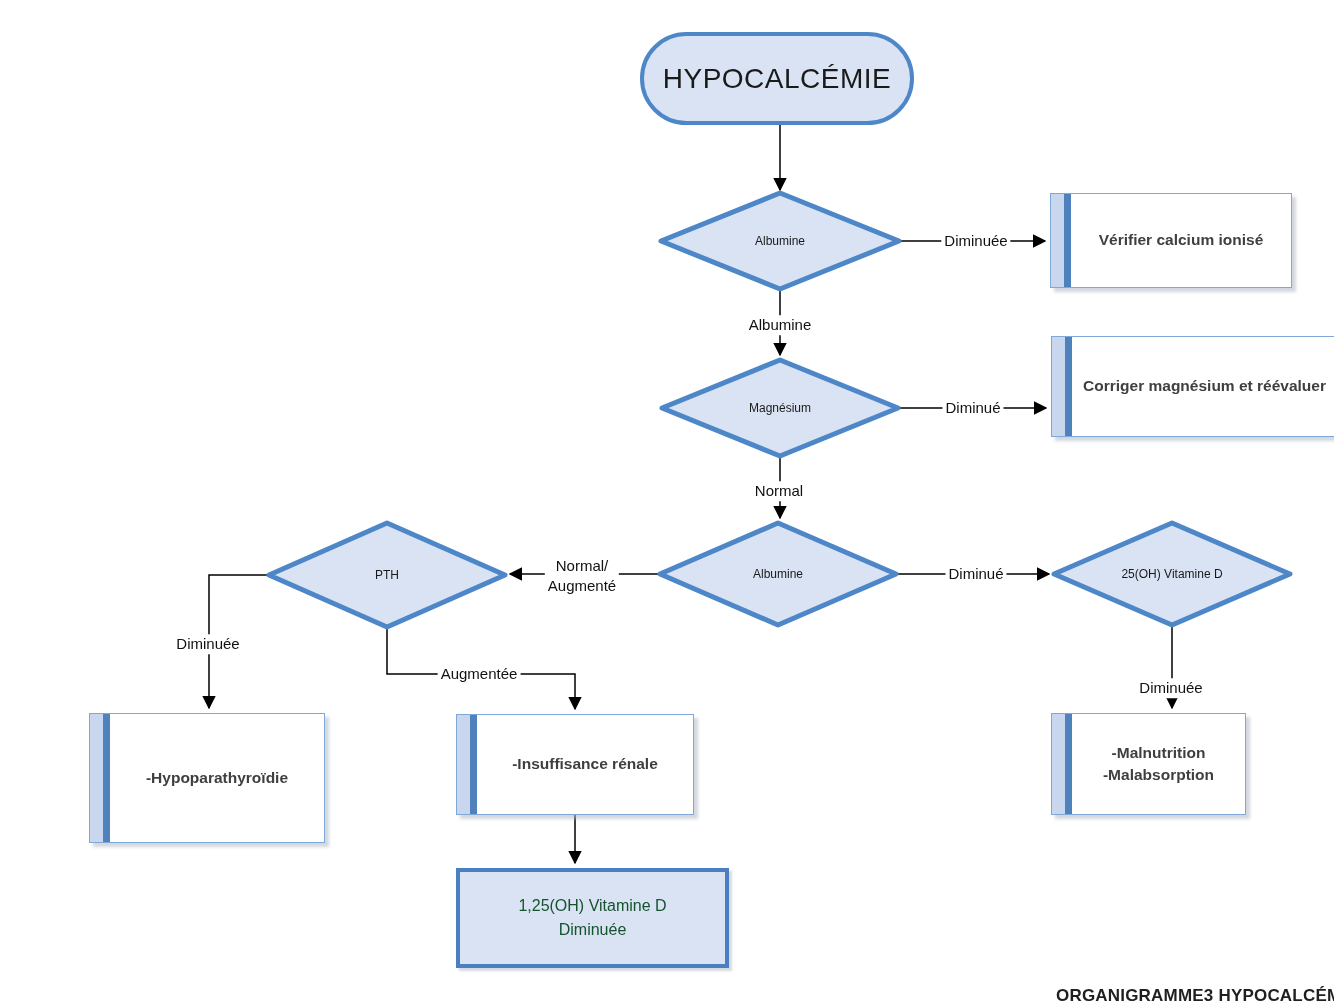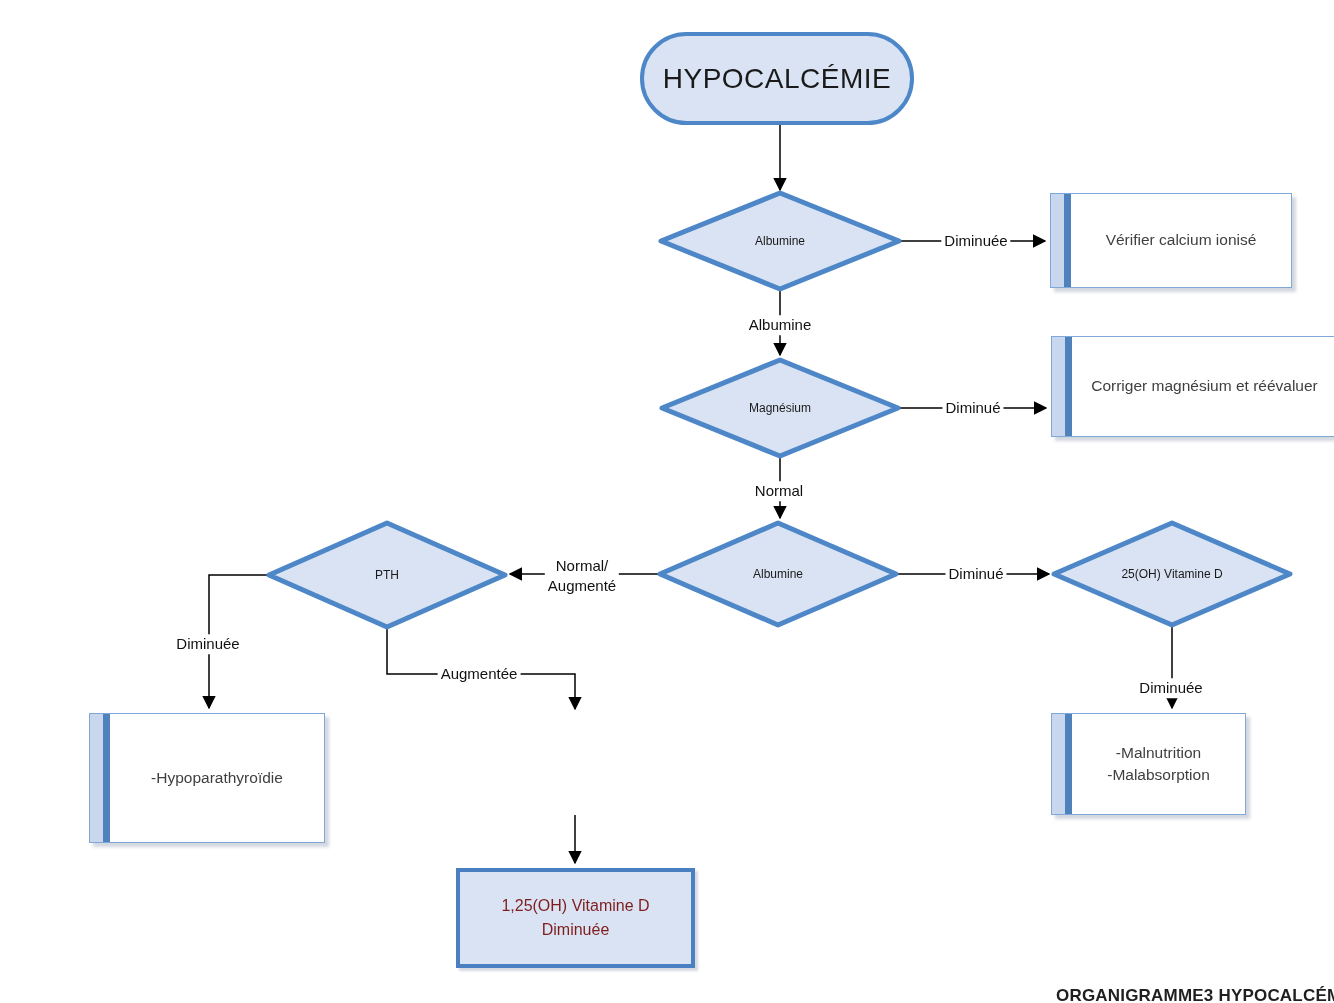--- a/index.html
+++ b/index.html
@@ -27,31 +27,31 @@
   .pbox{
     position:absolute;box-sizing:border-box;background:#ffffff;
     border:1.5px solid #7fa8d8;
     box-shadow:4px 4px 3px rgba(175,182,196,.55);
   }
   .stripe-light{position:absolute;left:0;top:0;bottom:0;width:13px;background:#c9d7ee;}
   .stripe-dark{position:absolute;left:13px;top:0;bottom:0;width:7px;background:#4f81bd;}
   .pbox-label{
     position:absolute;left:20px;right:0;top:0;bottom:0;
     display:flex;align-items:center;justify-content:center;text-align:center;
-    font-weight:normal;font-size:15.5px;color:#3f3f3f;line-height:1.45;
+    font-weight:bold;font-size:15.5px;color:#3f3f3f;line-height:1.45;
     white-space:pre-line;padding:0 8px;
   }
 
   
   .result-box{
-    position:absolute;left:414px;top:868px;width:239px;height:100px;
+    position:absolute;left:414px;top:868px;width:273px;height:100px;
     box-sizing:border-box;background:#dae3f3;border:4px solid #4a80c2;
     box-shadow:3px 3px 2px rgba(175,182,196,.5);
     display:flex;align-items:center;justify-content:center;text-align:center;
-    font-size:16px;color:#7f1d1d;line-height:1.5;white-space:pre-line;
+    font-size:16px;color:#14532d;line-height:1.5;white-space:pre-line;
   }
 
   
   .elabel{
     position:absolute;transform:translate(-50%,-50%);
     font-size:15px;color:#111;background:#fff;padding:0 3px;
     text-align:center;line-height:1.3;white-space:pre-line;
   }
 
   .footer-text{
@@ -115,20 +115,25 @@
     <span class="stripe-dark"></span>
     <div class="pbox-label">Corriger magnésium et réévaluer</div>
   </div>
 
   <div class="pbox" style="left:47px;top:713px;width:236px;height:130px">
     <span class="stripe-light"></span>
     <span class="stripe-dark"></span>
     <div class="pbox-label">-Hypoparathyroïdie</div>
   </div>
 
+  <div class="pbox" style="left:414px;top:714px;width:238px;height:101px">
+    <span class="stripe-light"></span>
+    <span class="stripe-dark"></span>
+    <div class="pbox-label">-Insuffisance rénale</div>
+  </div>
 
   <div class="pbox" style="left:1009px;top:713px;width:195px;height:102px">
     <span class="stripe-light"></span>
     <span class="stripe-dark"></span>
     <div class="pbox-label">-Malnutrition
 -Malabsorption</div>
   </div>
 
   <div class="result-box">
     <span>1,25(OH) Vitamine D

